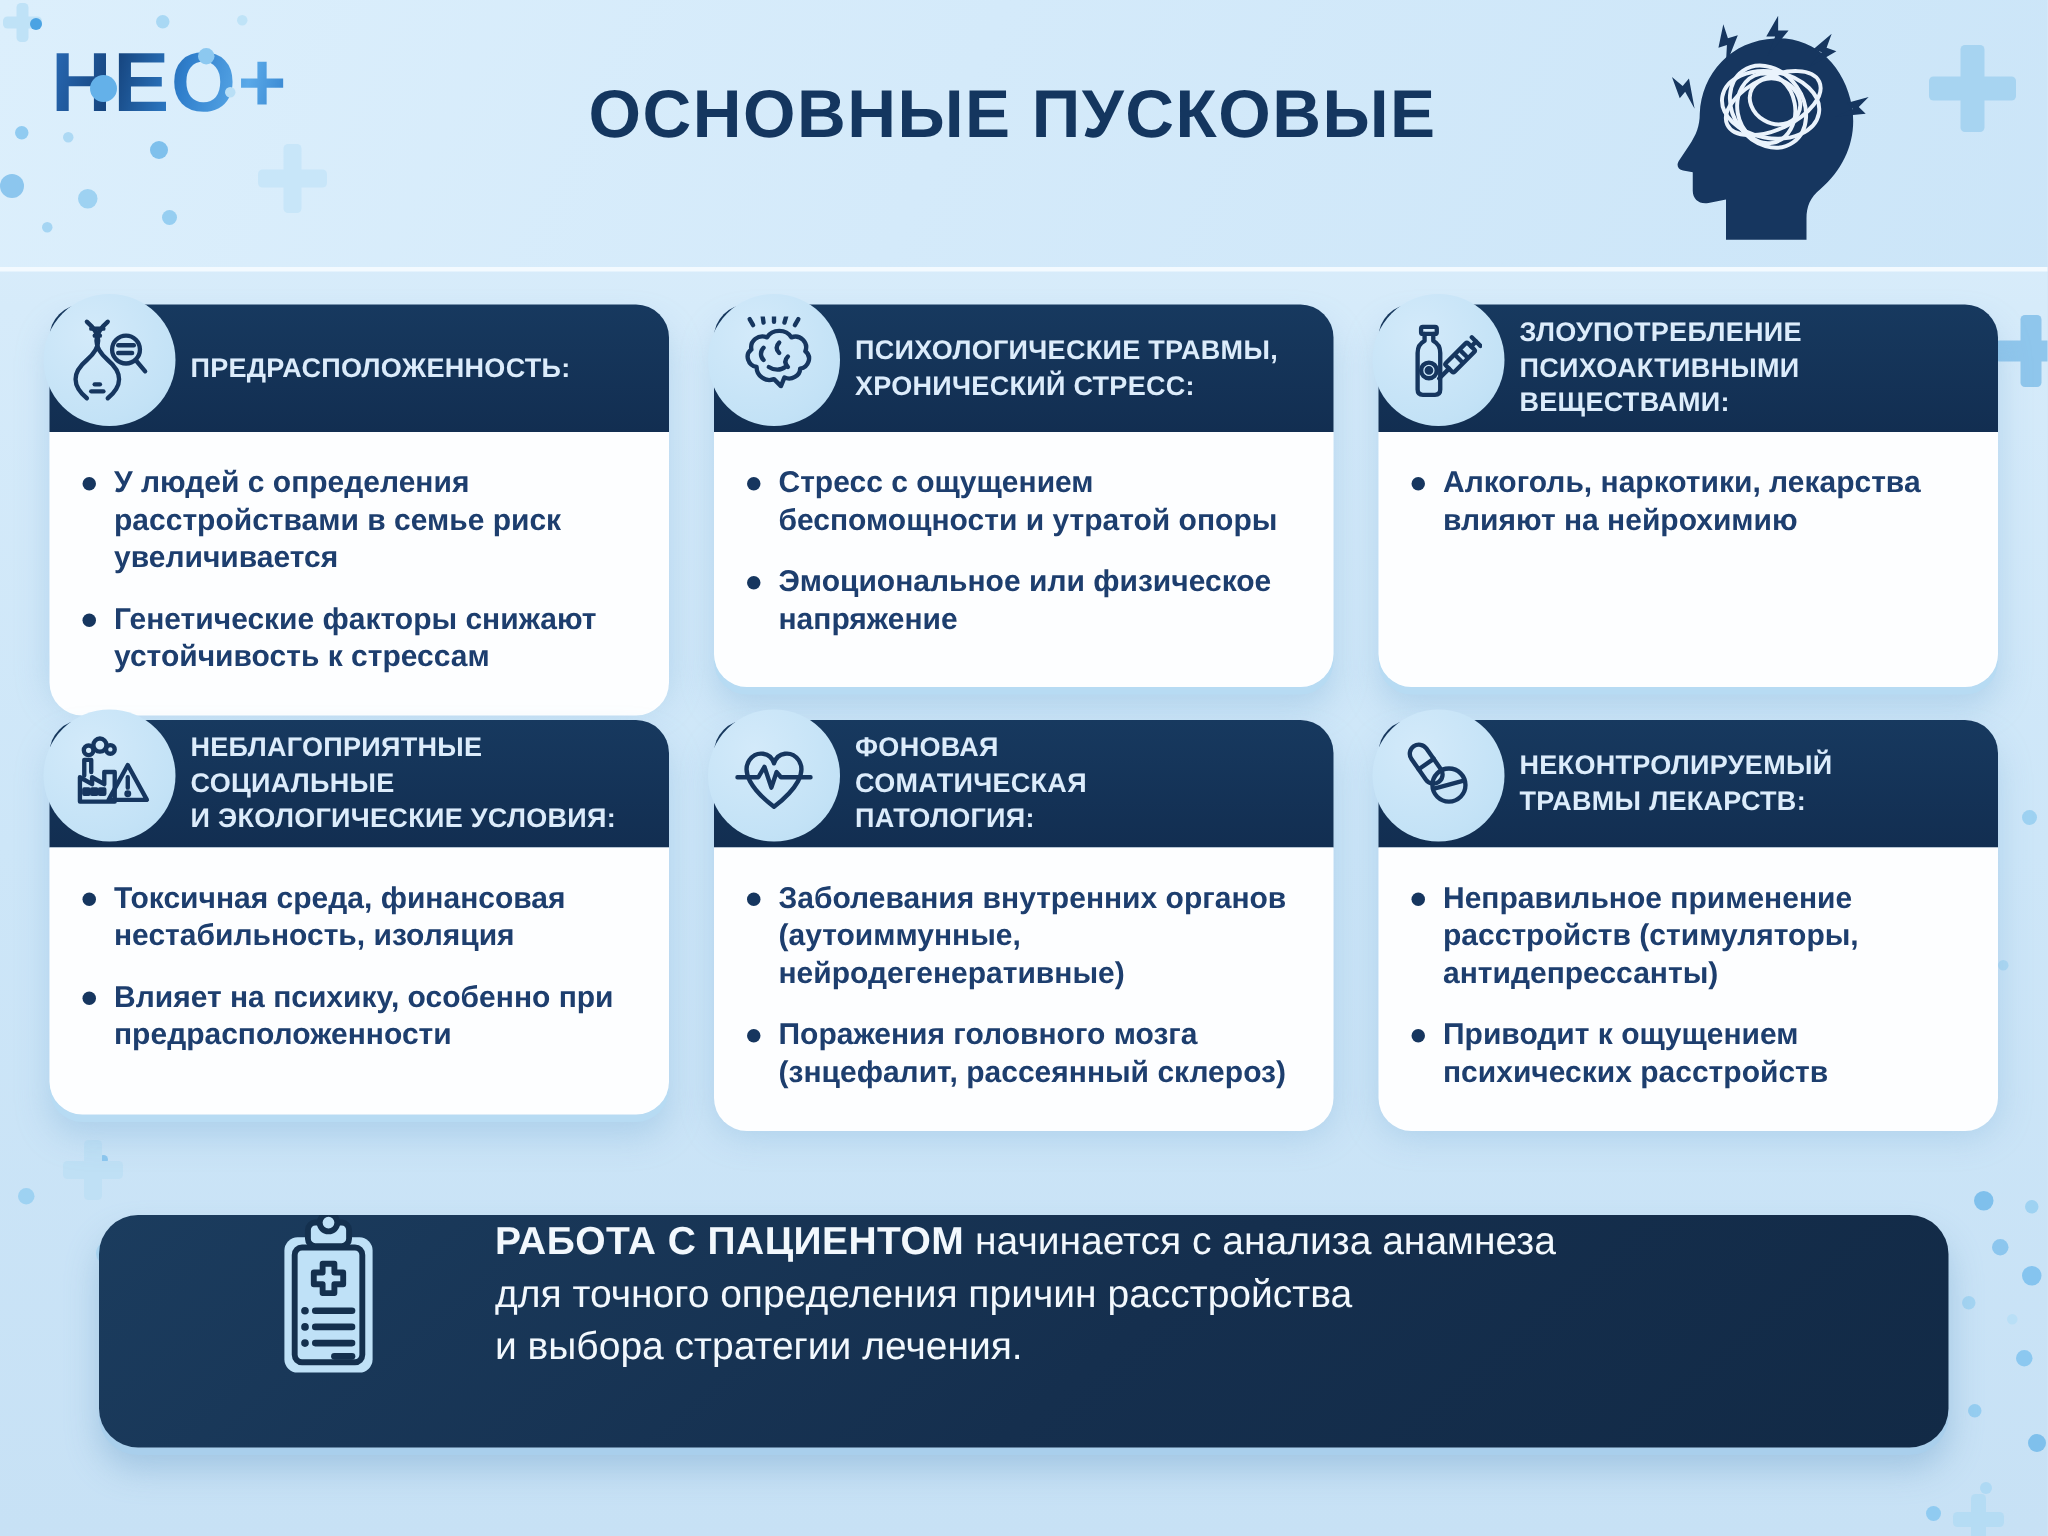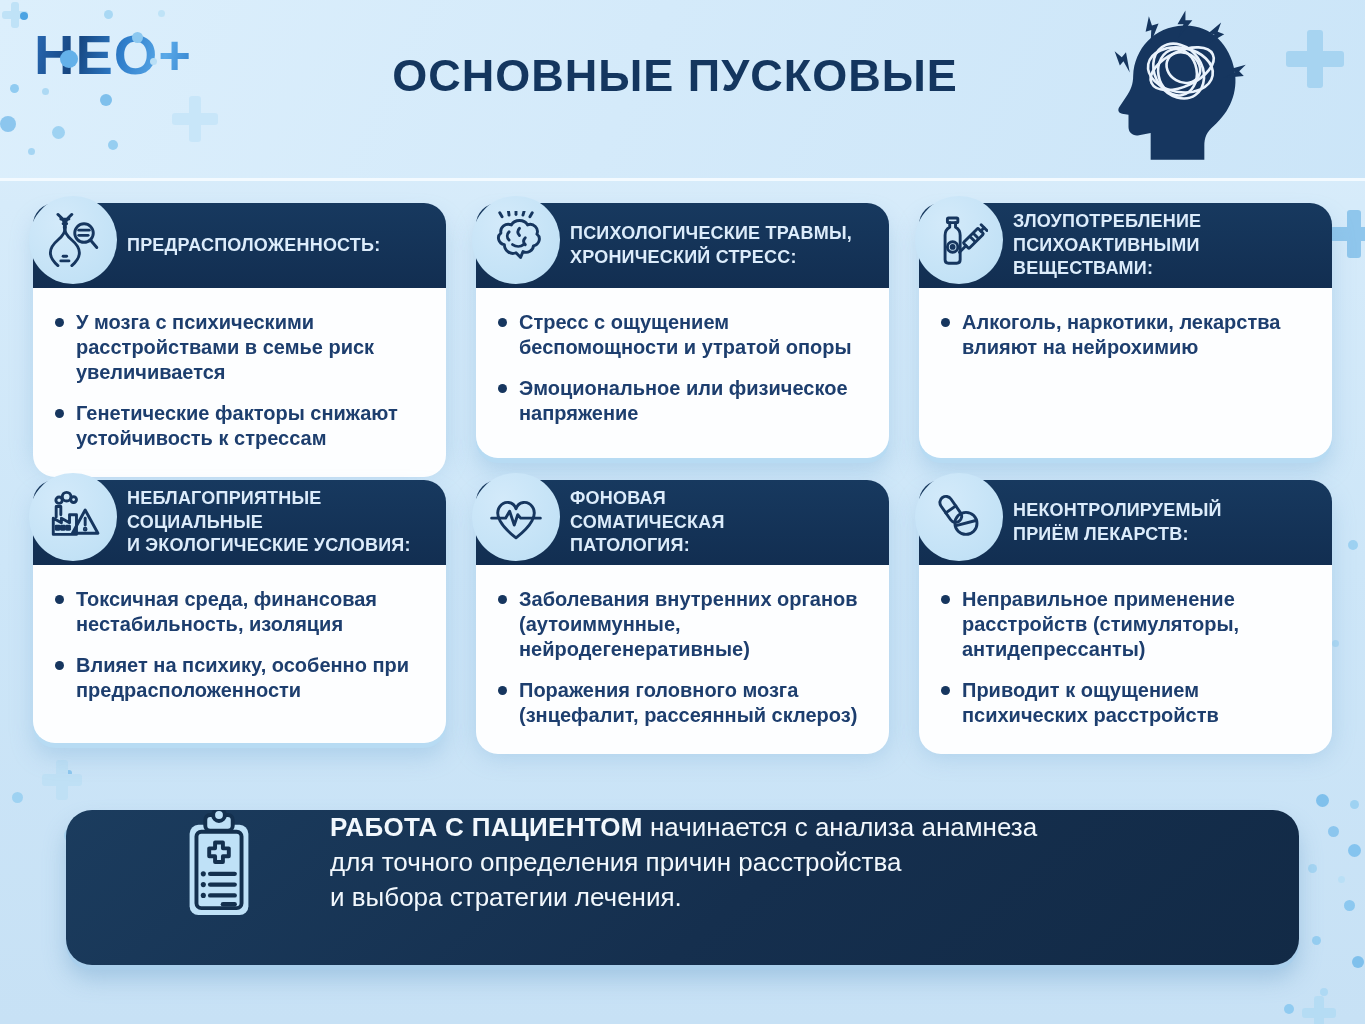--- a/index.html
+++ b/index.html
@@ -144,21 +144,21 @@
           <line x1="60" y1="42" x2="76" y2="42"></line>
           <line x1="80" y1="50" x2="91" y2="63"></line>
         </svg>
       </div>
       <div class="card-head">
         <div class="ct">ПРЕДРАСПОЛОЖЕННОСТЬ:</div>
       </div>
       <div class="card-body">
         <div class="bullet">
           <span class="b-dot"></span>
-          <span class="b-txt">У мозга с психическими расстройствами в семье риск увеличивается</span>
+          <span class="b-txt">У людей с определения расстройствами в семье риск увеличивается</span>
         </div>
         <div class="bullet">
           <span class="b-dot"></span>
           <span class="b-txt">Генетические факторы снижают устойчивость к стрессам</span>
         </div>
       </div>
     </div>
 
     <div class="card">
       <div class="icon-circle">
@@ -284,21 +284,21 @@
           <g transform="rotate(-35 36 38)">
             <rect x="26" y="12" width="21" height="50" rx="10.5"></rect>
             <line x1="26" y1="37" x2="47" y2="37"></line>
           </g>
           <circle cx="62" cy="61" r="19"></circle>
           <line x1="45" y1="65" x2="79" y2="56"></line>
         </svg>
       </div>
       <div class="card-head">
         <div class="ct">НЕКОНТРОЛИРУЕМЫЙ
-ПРИЁМ ЛЕКАРСТВ:</div>
+ТРАВМЫ ЛЕКАРСТВ:</div>
       </div>
       <div class="card-body">
         <div class="bullet">
           <span class="b-dot"></span>
           <span class="b-txt">Неправильное применение расстройств (стимуляторы, антидепрессанты)</span>
         </div>
         <div class="bullet">
           <span class="b-dot"></span>
           <span class="b-txt">Приводит к ощущением психических расстройств</span>
         </div>

